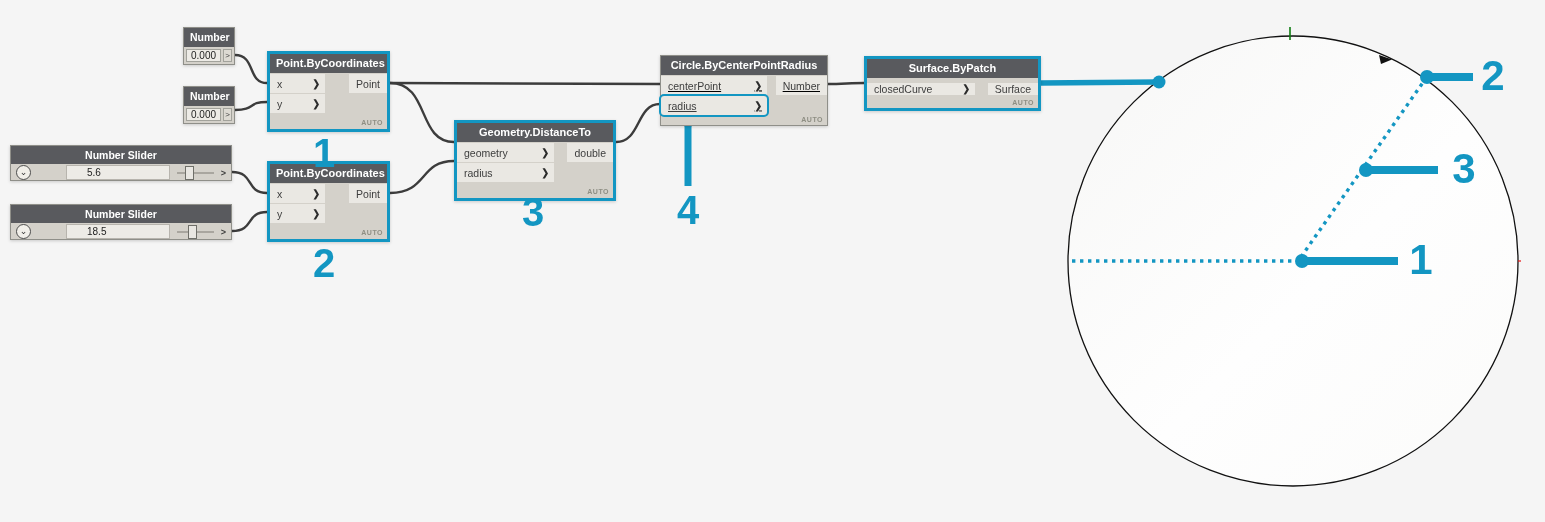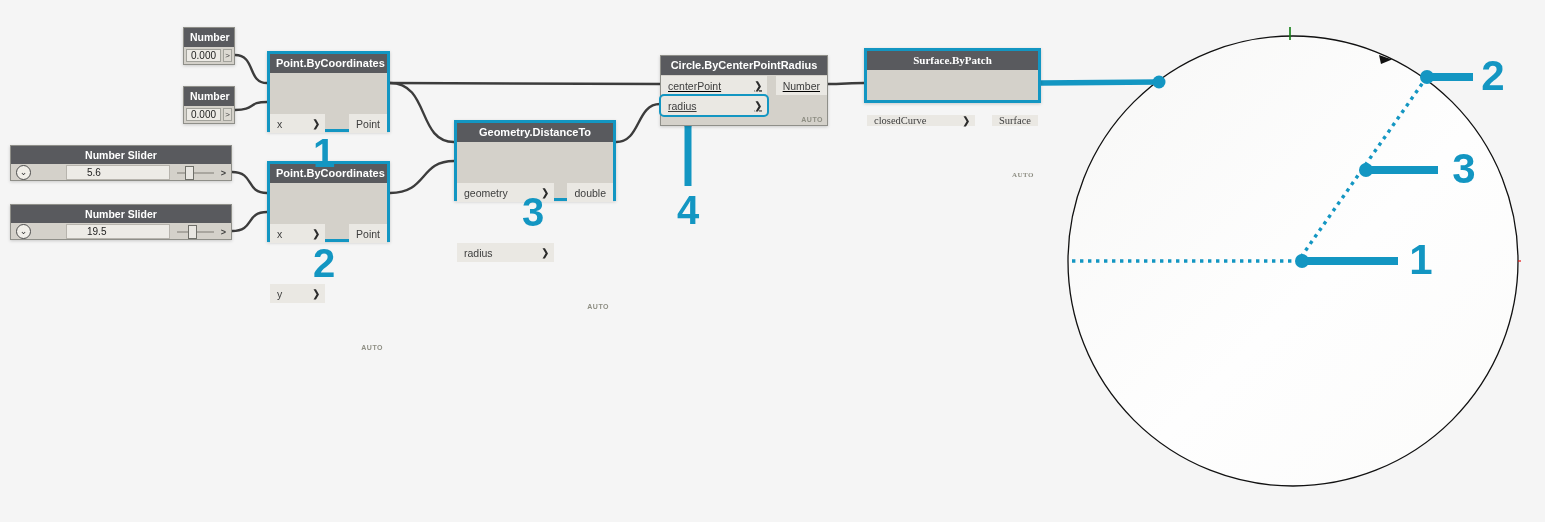--- a/index.html
+++ b/index.html
@@ -3,21 +3,21 @@
 <meta charset="utf-8">
 <style>
   html,body{margin:0;padding:0;background:#f5f5f5;}
   #canvas{position:relative;width:1521px;height:522px;background:#f5f5f5;overflow:hidden;
           font-family:"Liberation Sans",sans-serif;}
   svg.layer{position:absolute;left:0;top:0;z-index:1;}
 
   
   .node{position:absolute;z-index:2;display:flex;flex-direction:column;box-sizing:border-box;
         background:#d4d1ca;border:1px solid #8f8f89;box-shadow:0 1px 3px rgba(0,0,0,.18);}
-  .node.sel{border:3px solid #1396c2;gap:40px;}
+  .node.sel{border:3px solid #1396c2;}
   .nh{background:#595a5e;color:#fff;font-weight:bold;font-size:11px;line-height:19px;
       text-align:center;white-space:nowrap;padding:0 6px;flex:0 0 auto;}
   .prow{display:flex;height:19px;margin-bottom:1px;flex:0 0 auto;}
   .pin{background:#eae8e3;display:flex;align-items:center;justify-content:space-between;
        box-sizing:border-box;font-size:10.5px;color:#3d3d3d;padding:0 5px 0 7px;}
   .pin .chev,.pout .chev{font-size:9px;font-weight:bold;color:#2b2b2b;transform:scaleY(1.1);}
   .pin.hl{outline:2.5px solid #1396c2;outline-offset:0px;border-radius:3px;}
   .pout{background:#eae8e3;margin-left:auto;display:flex;align-items:center;
         font-size:10.5px;color:#3d3d3d;padding:0 7px;}
   .nfoot{margin-top:auto;text-align:right;font-size:7px;font-weight:bold;color:#8e8e83;
@@ -125,21 +125,21 @@
         <div class="shandle" style="left:24%;"></div>
       </div>
       <div class="sout">&gt;</div>
     </div>
   </div>
 
   <div class="node" style="left:10px;top:204px;width:222px;height:36px;">
     <div class="nh" style="font-size:10.5px;line-height:18px;">Number Slider</div>
     <div class="srow">
       <div class="scirc">⌄</div>
-      <div class="sval">19.5</div>
+      <div class="sval">18.5</div>
       <div class="strack">
         <div class="rail"></div>
         <div class="shandle" style="left:32%;"></div>
       </div>
       <div class="sout">&gt;</div>
     </div>
   </div>
 
   <div class="node sel" style="left:267px;top:51px;width:123px;height:81px;">
     <div class="nh">Point.ByCoordinates</div>
@@ -214,21 +214,21 @@
     </div>
     <div class="prow">
       <div class="pin hl" style="width:106px;text-decoration:underline;">
         <span>radius</span>
         <span class="chev">❯</span>
       </div>
     </div>
     <div class="nfoot">AUTO</div>
   </div>
 
-  <div class="node sel" style="left:864px;top:48px;width:177px;height:55px;font-family:Liberation Serif, serif;">
+  <div class="node sel" style="left:864px;top:56px;width:177px;height:55px;">
     <div class="nh">Surface.ByPatch</div>
     <div class="prow" style="margin-top:1px;align-items:center;">
       <div class="pin" style="width:108px;">
         <span>closedCurve</span>
         <span class="chev">❯</span>
       </div>
       <div class="pout">
         <span>Surface</span>
       </div>
     </div>

